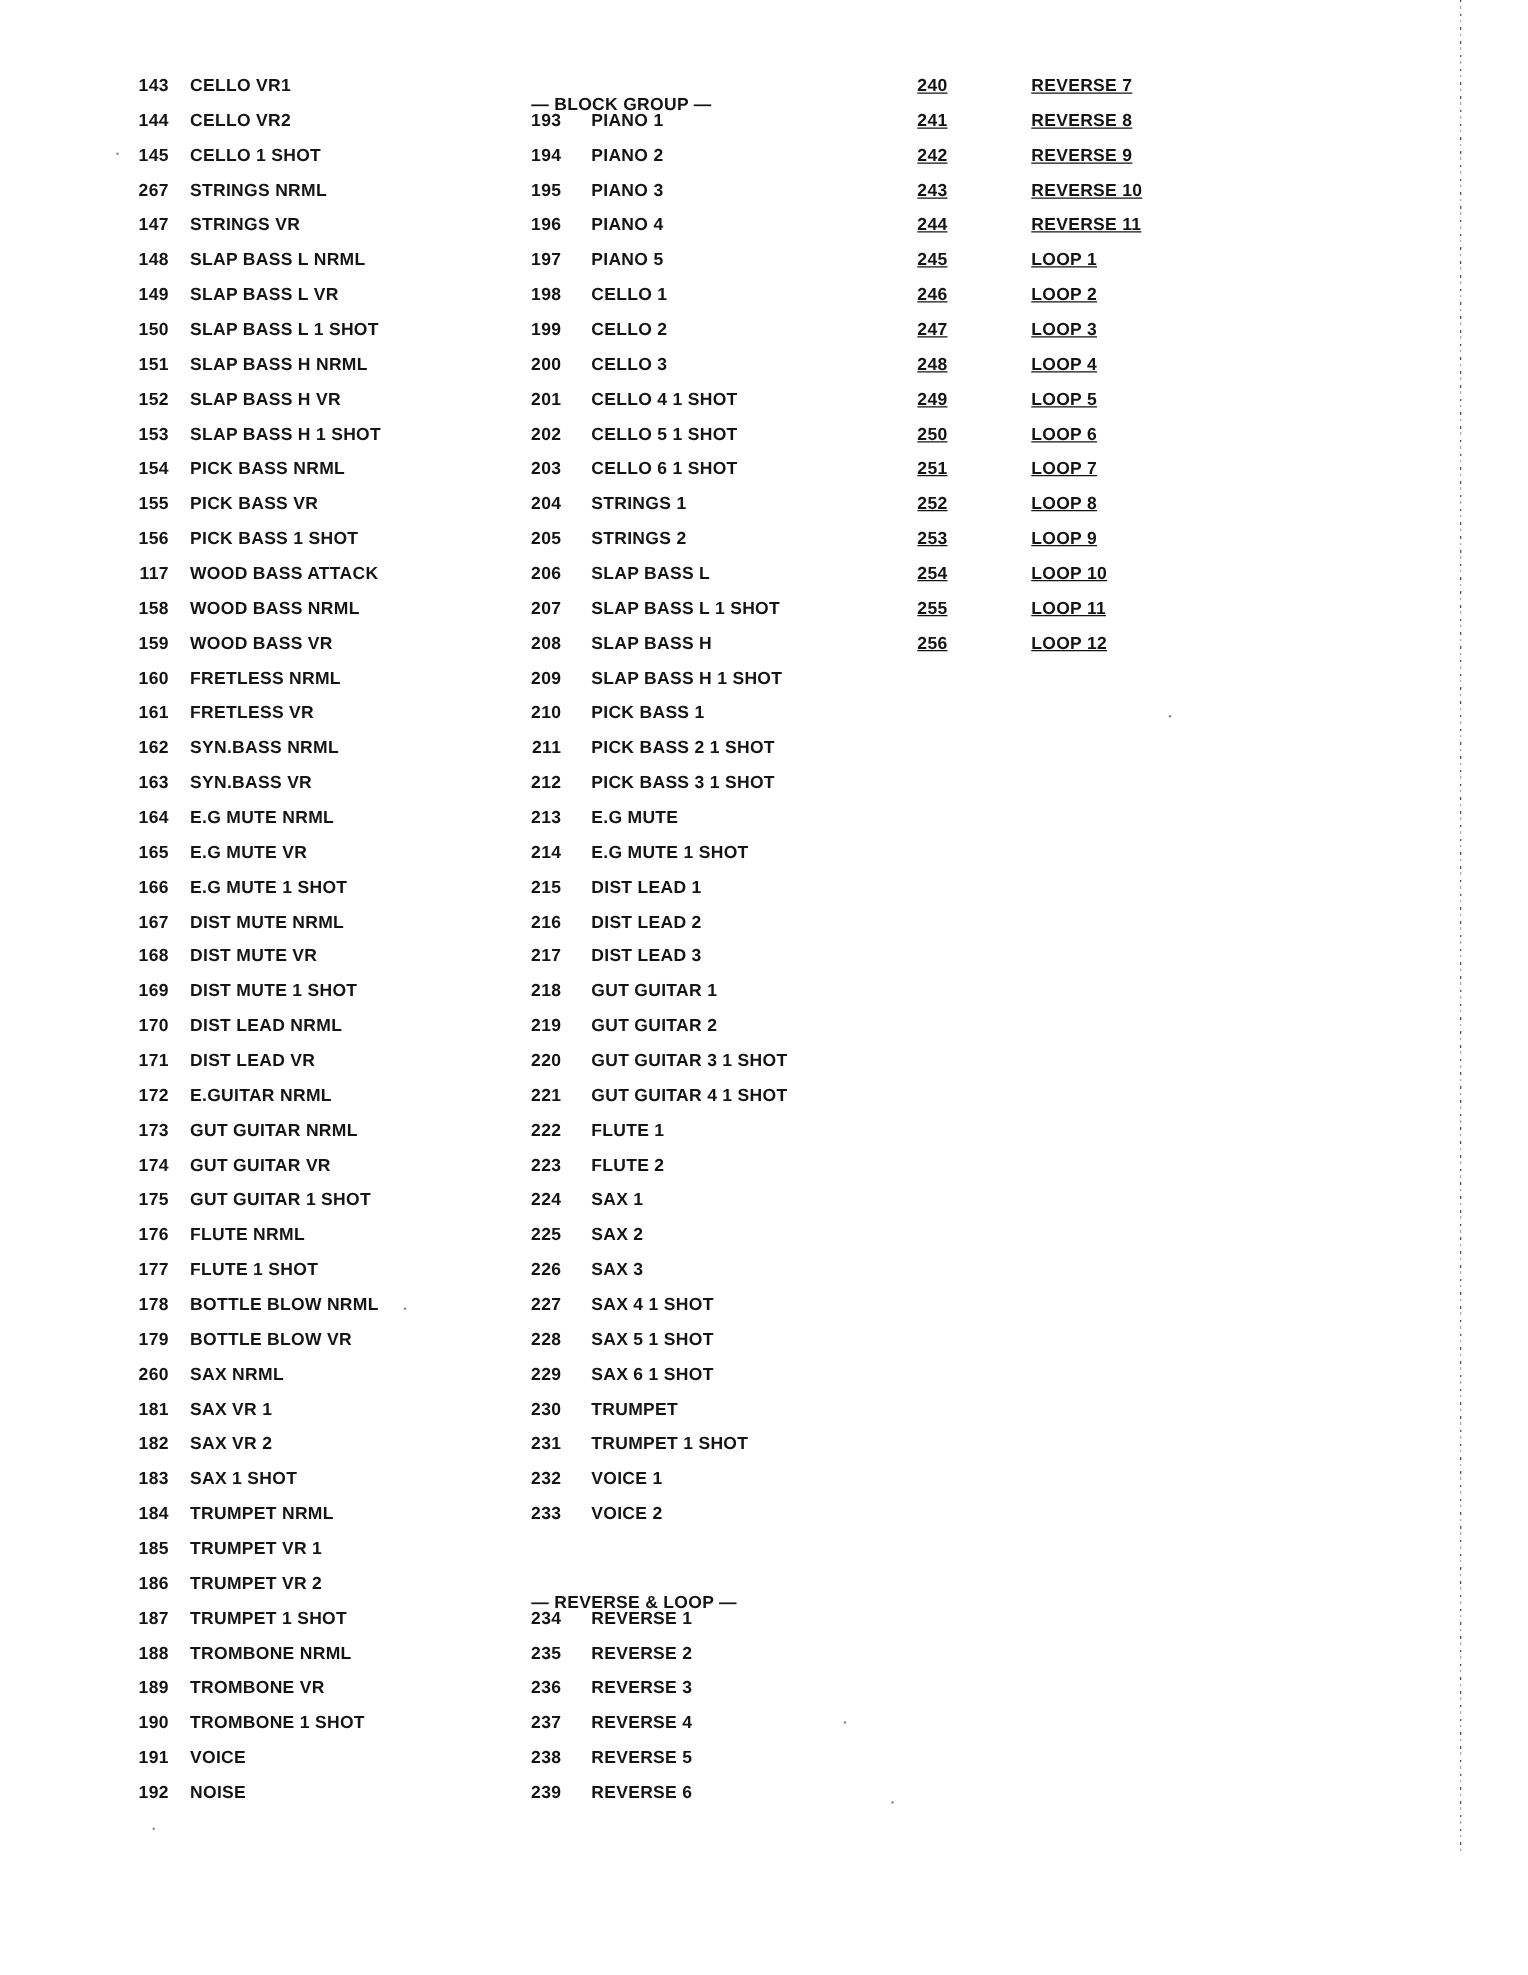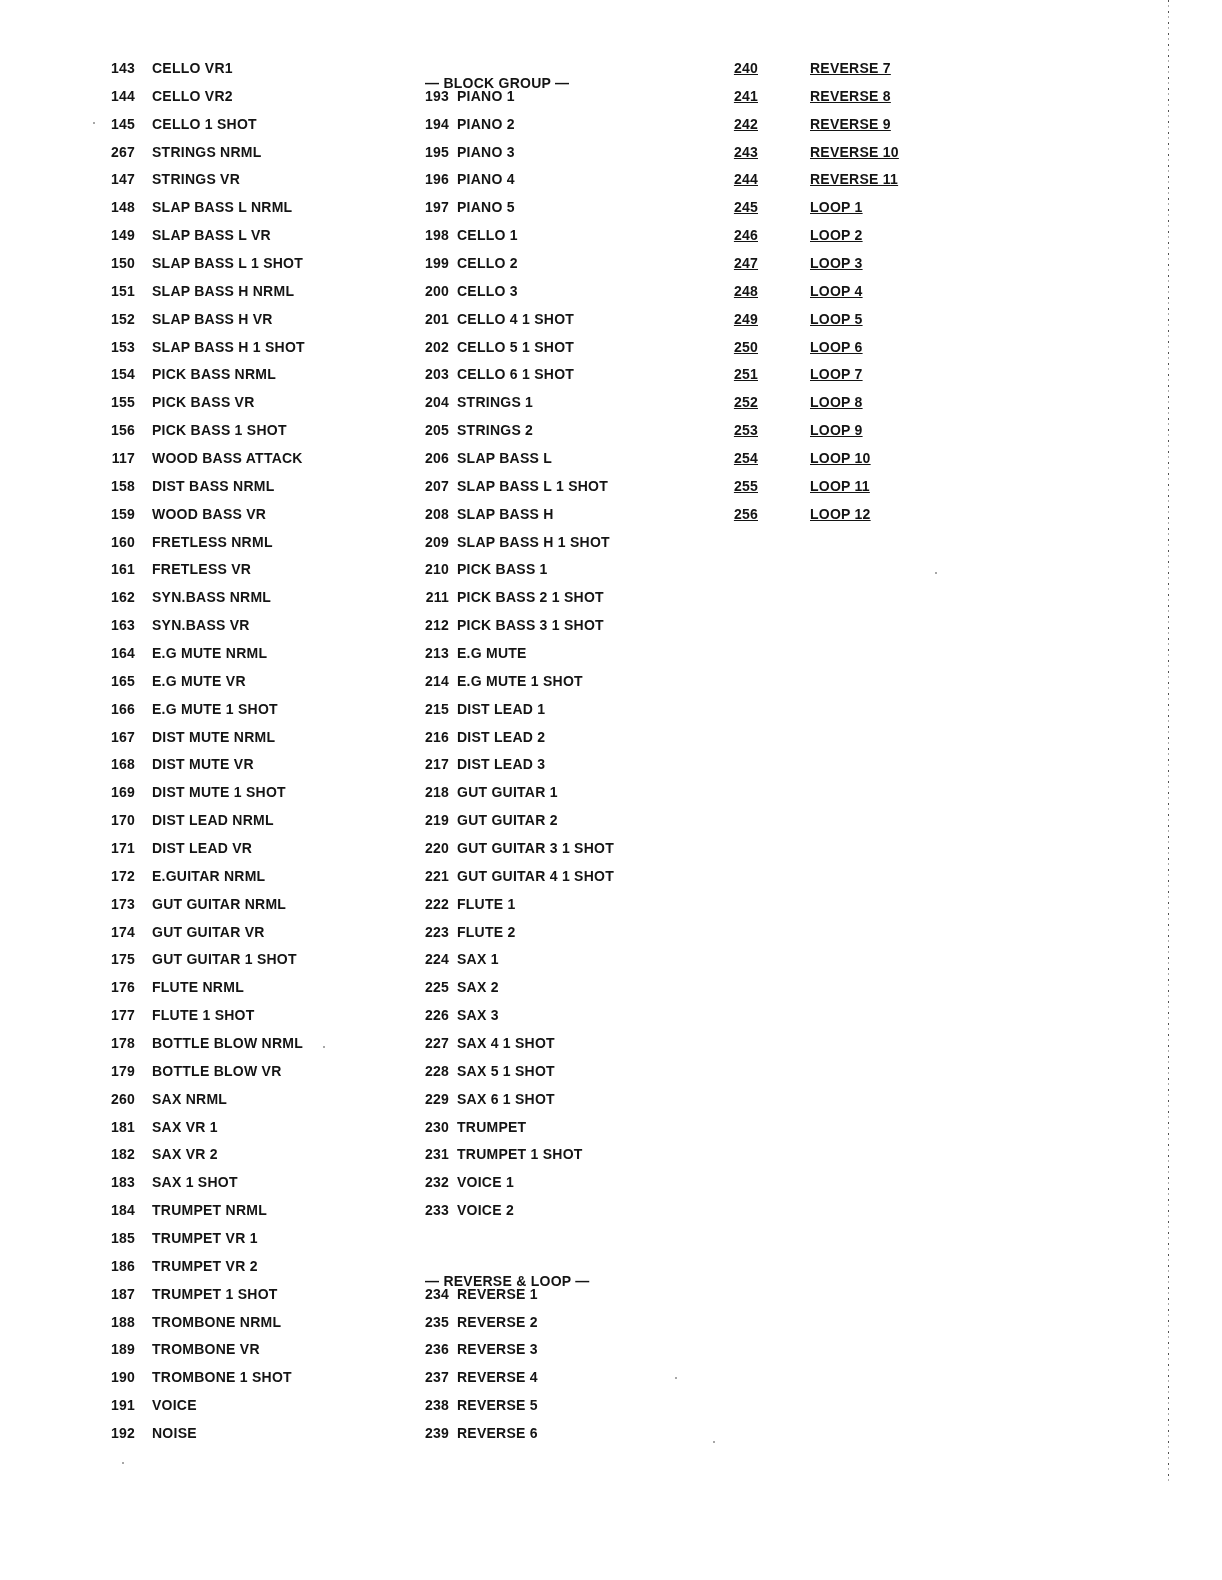--- a/index.html
+++ b/index.html
@@ -25,22 +25,22 @@
     white-space: nowrap;
     font-size: 14px;
     letter-spacing: 0.25px;
   }
   .num {
     display: inline-block;
     width: 30px;
     text-align: right;
   }
   .label { margin-left: 17px; }
-  .col-2 .label { margin-left: 8px; }
-  .col-3 .label { margin-left: 4px; padding-left: 48px; }
+  .col-2 .label { margin-left: 24px; }
+  .col-3 .label { margin-left: 19px; padding-left: 48px; }
   .row.header .label { margin-left: 6px; margin-top: 30px; }
   .row.spacer { visibility: hidden; }
   
   .scan-line {
     position: absolute;
     left: 1168px;
     top: 0;
     width: 1px;
     height: 1576px;
     background: repeating-linear-gradient(
@@ -138,21 +138,21 @@
         <span class="label">PICK BASS 1 SHOT</span>
       </div>
 
       <div class="row item">
         <span class="num">117</span>
         <span class="label">WOOD BASS ATTACK</span>
       </div>
 
       <div class="row item">
         <span class="num">158</span>
-        <span class="label">DIST BASS NRML</span>
+        <span class="label">WOOD BASS NRML</span>
       </div>
 
       <div class="row item">
         <span class="num">159</span>
         <span class="label">WOOD BASS VR</span>
       </div>
 
       <div class="row item">
         <span class="num">160</span>
         <span class="label">FRETLESS NRML</span>

